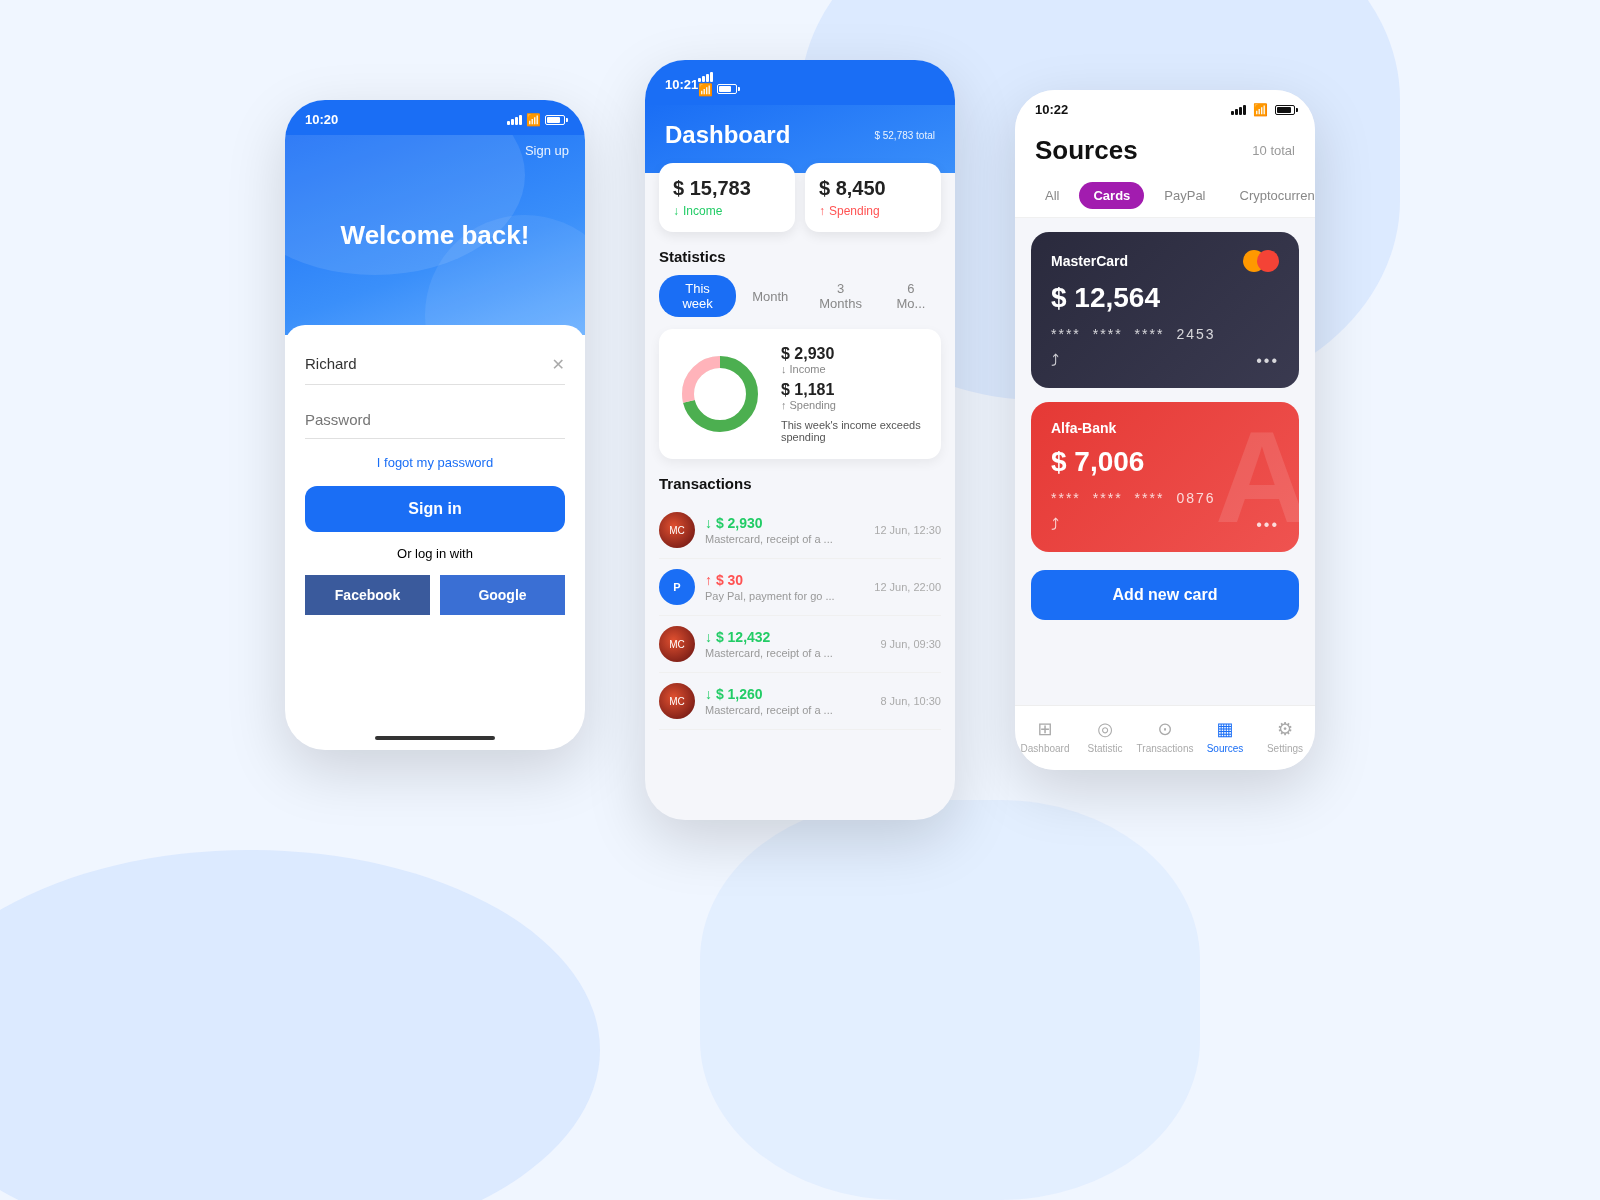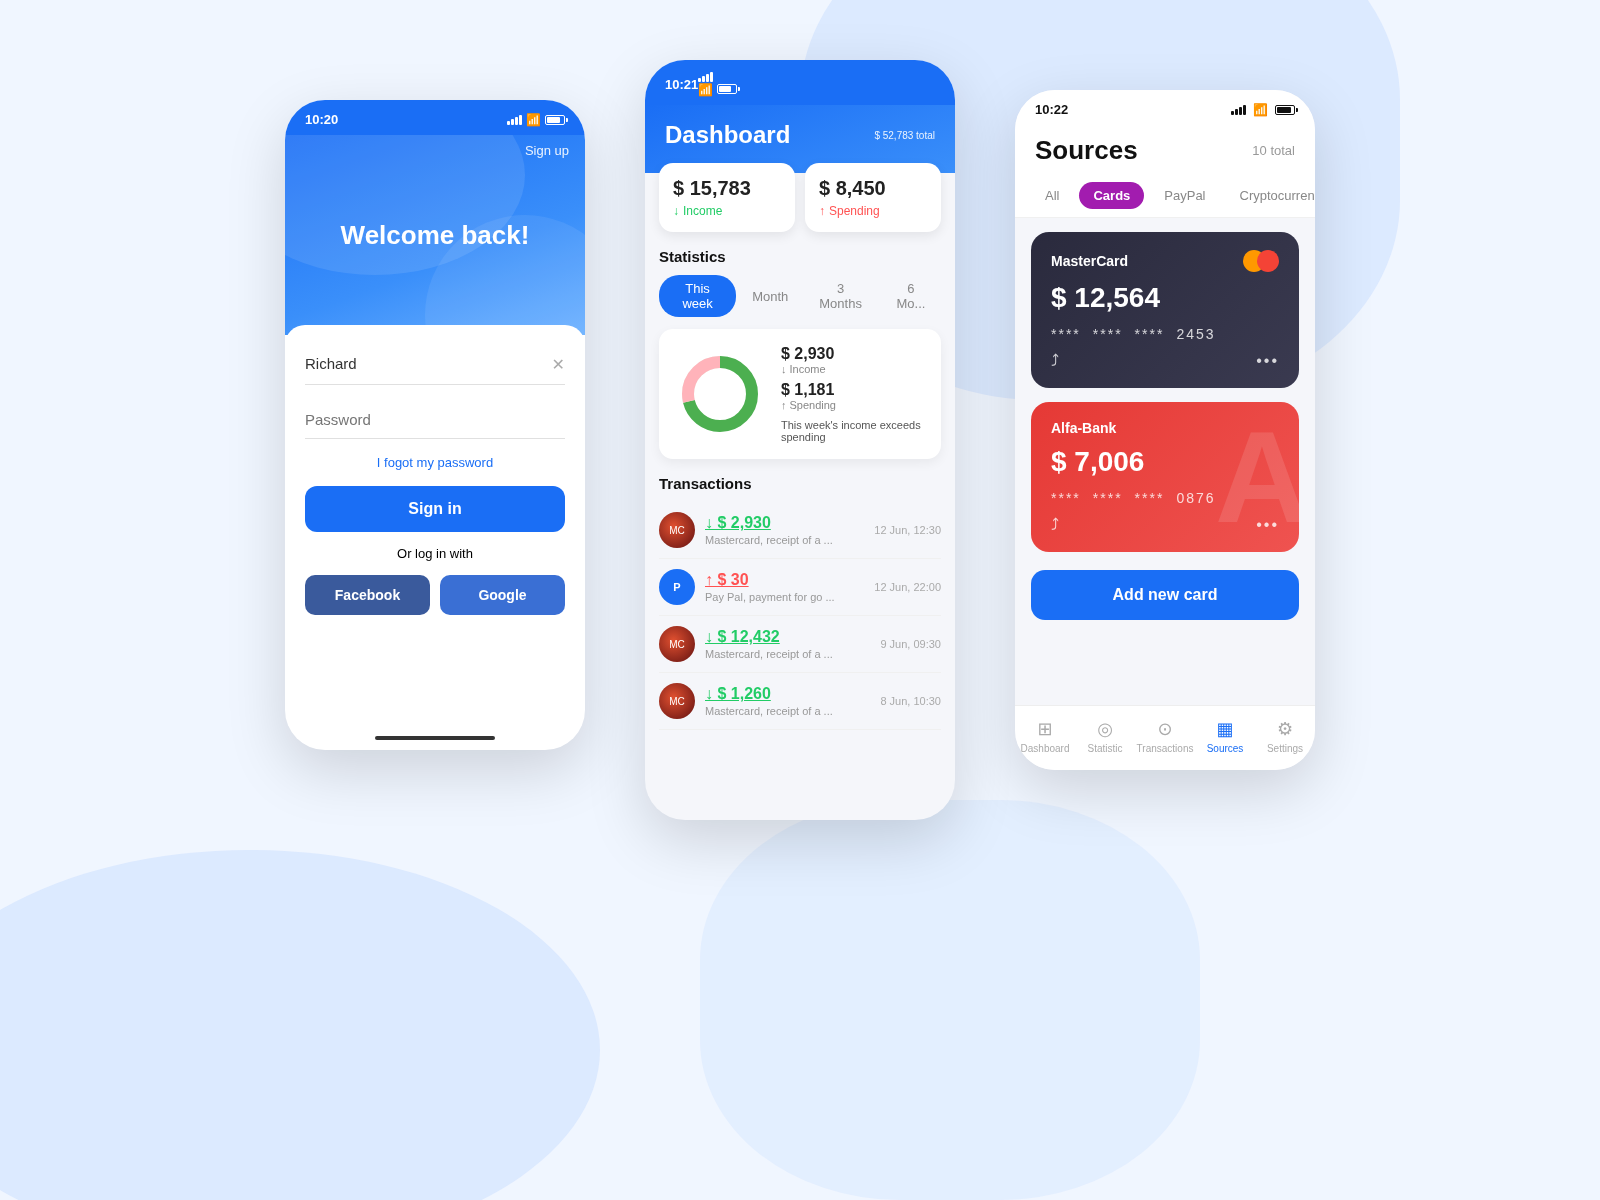--- a/index.html
+++ b/index.html
@@ -152,21 +152,21 @@
       font-size: 13px;
       margin: 14px 0;
     }
     .social-buttons {
       display: flex;
       gap: 10px;
     }
     .social-btn {
       flex: 1;
       padding: 12px;
-      border-radius: 10px;
+      border-radius: 0;
       border: none;
       font-size: 14px;
       font-weight: 600;
       cursor: pointer;
     }
     .fb-btn { background: #3a5a9c; color: white; }
     .google-btn { background: #3a6fd4; color: white; }
 
     .phone-login .bottom-indicator {
       position: absolute;
@@ -295,21 +295,21 @@
       width: 36px;
       height: 36px;
       border-radius: 50%;
       background: #222;
       display: flex;
       align-items: center;
       justify-content: center;
       flex-shrink: 0;
     }
     .tx-info { flex: 1; }
-    .tx-amount { font-size: 16px; font-weight: 600; text-decoration: underline; }
+    .tx-amount { font-size: 14px; font-weight: 600; }
     .tx-desc { font-size: 11px; color: #999; margin-top: 2px; }
     .tx-date { font-size: 11px; color: #aaa; white-space: nowrap; }
     .tx-down { color: #22cc66; }
     .tx-up { color: #ff5252; }
 
     
     .phone-sources {
       width: 300px;
       height: 680px;
       background: #f5f6fa;

